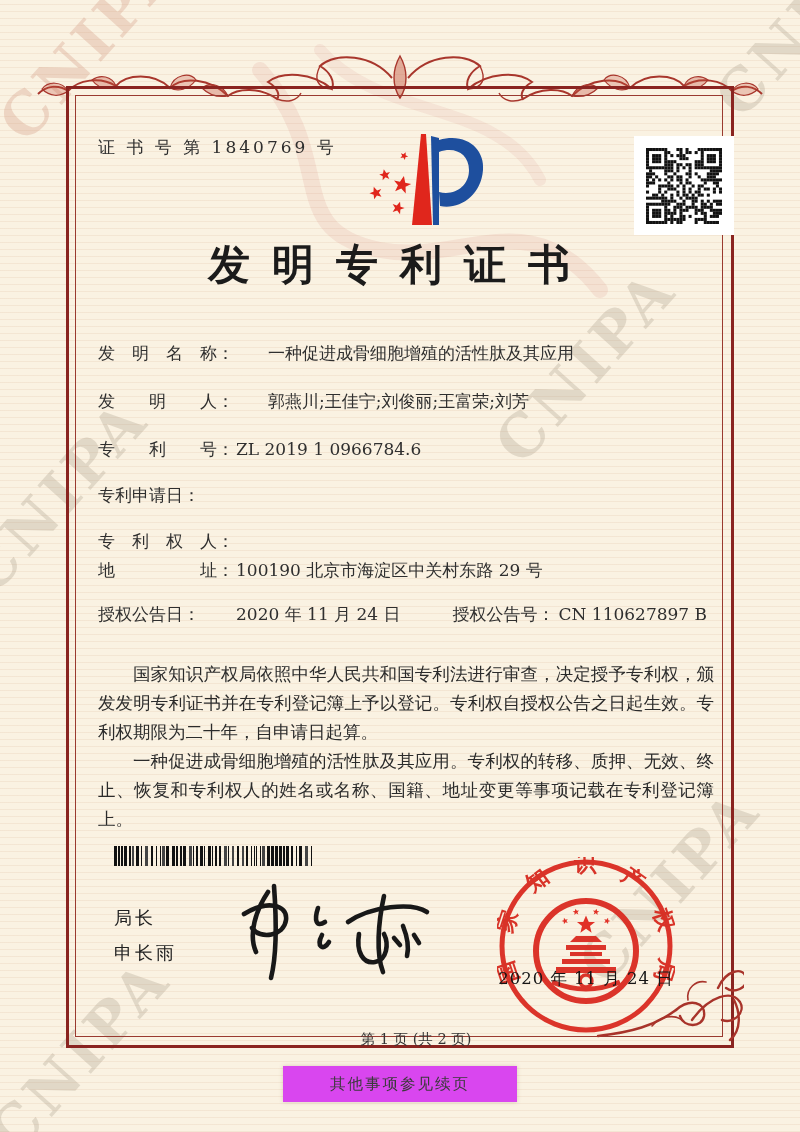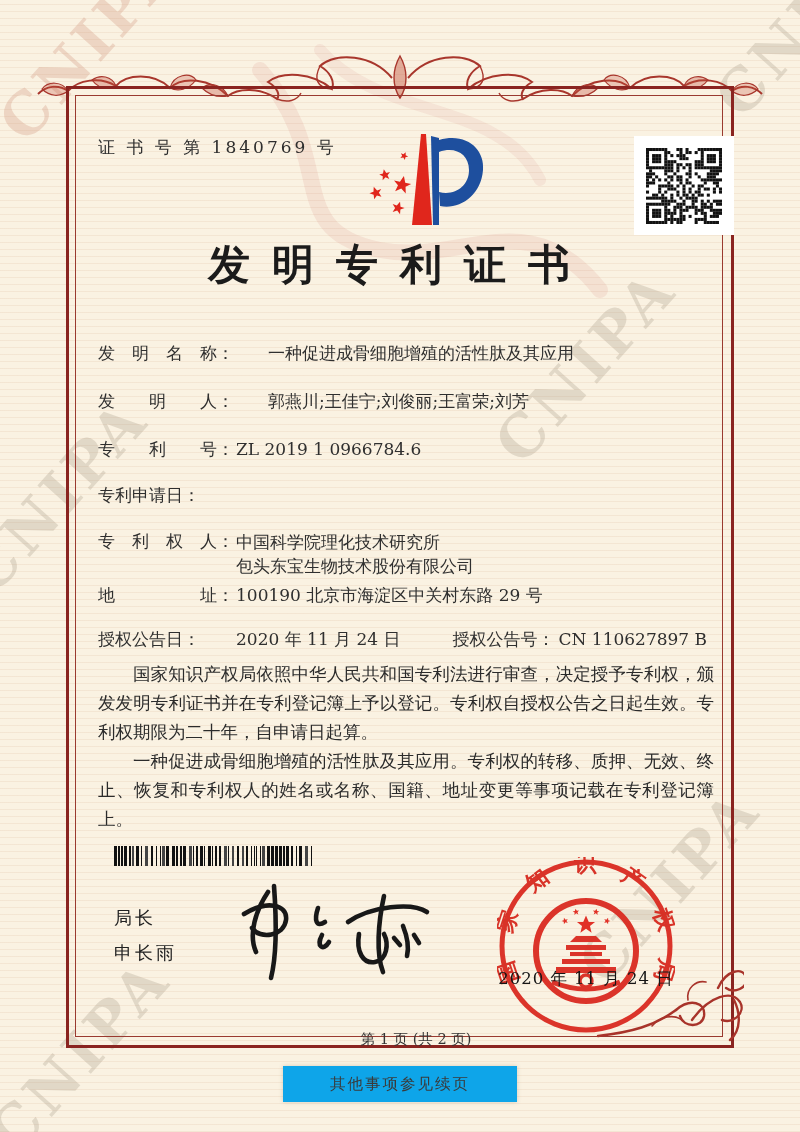--- a/index.html
+++ b/index.html
@@ -33,21 +33,21 @@
          text-align:justify;color:#2b2b2b;}
   .paras p{margin:0;text-indent:2em;}
   .barcode{position:absolute;left:114px;top:846px;width:202px;height:20px;}
   .signer-title{position:absolute;left:114px;top:906px;font-size:18px;letter-spacing:3px;color:#222;}
   .signer-name{position:absolute;left:114px;top:941px;font-size:18px;letter-spacing:3px;color:#222;}
   .signature{position:absolute;left:226px;top:878px;width:212px;height:106px;}
   .seal{position:absolute;left:497px;top:857px;width:178px;height:178px;opacity:0.94;}
   .seal-date{position:absolute;left:494px;top:968px;width:184px;text-align:center;font-size:16.5px;
              letter-spacing:1px;color:#151515;}
   .page-indicator{position:absolute;left:16px;top:1030px;width:100%;text-align:center;font-size:14.5px;color:#333;}
-  .note-box{position:absolute;left:283px;top:1066px;width:234px;height:36px;background:#0ea5e9;
+  .note-box{position:absolute;left:283px;top:1066px;width:234px;height:36px;background:#d946ef;
             box-shadow:0 0 4px rgba(120,90,60,0.25);display:flex;align-items:center;justify-content:center;
             font-size:15.5px;letter-spacing:2px;color:#3a3a3a;}
   .band{position:absolute;left:30px;top:44px;width:740px;height:62px;}
   .corner-flourish{position:absolute;left:592px;top:948px;width:152px;height:100px;}
   .red-script{position:absolute;left:200px;top:40px;width:460px;height:300px;pointer-events:none;}
 </style>
 </head>
 <body>
 
 <div id="page">
@@ -465,24 +465,20 @@
     </div>
     <div class="row mb3">
       <span class="lbl">专　　利　　号：</span>
       <span class="val">ZL 2019 1 0966784.6</span>
     </div>
     <div class="row mb3">
       <span class="lbl">专利申请日：</span>
     </div>
     <div class="row" style="margin-bottom:6px;">
       <span class="lbl">专　利　权　人：</span>
-      <span class="val val2line">
-        <div>中国科学院理化技术研究所</div>
-        <div>包头东宝生物技术股份有限公司</div>
-      </span>
     </div>
     <div class="row" style="margin-bottom:21px;">
       <span class="lbl">地　　　　　址：</span>
       <span class="val">100190 北京市海淀区中关村东路 29 号</span>
     </div>
     <div class="row grant-row">
       <span class="lbl">授权公告日：</span>
       <span>2020 年 11 月 24 日</span>
       <span class="pair2">
         <span class="lbl2">授权公告号：</span>

